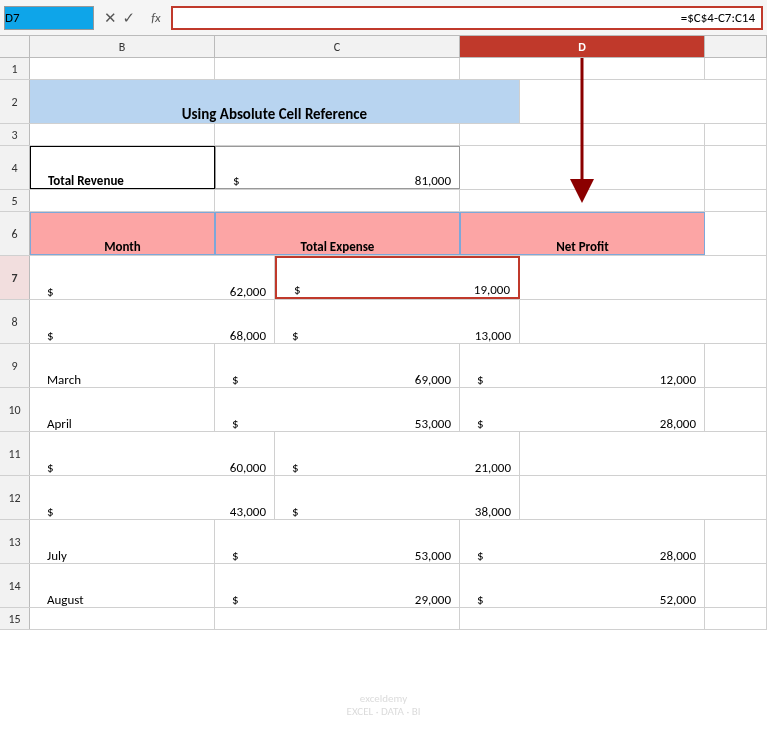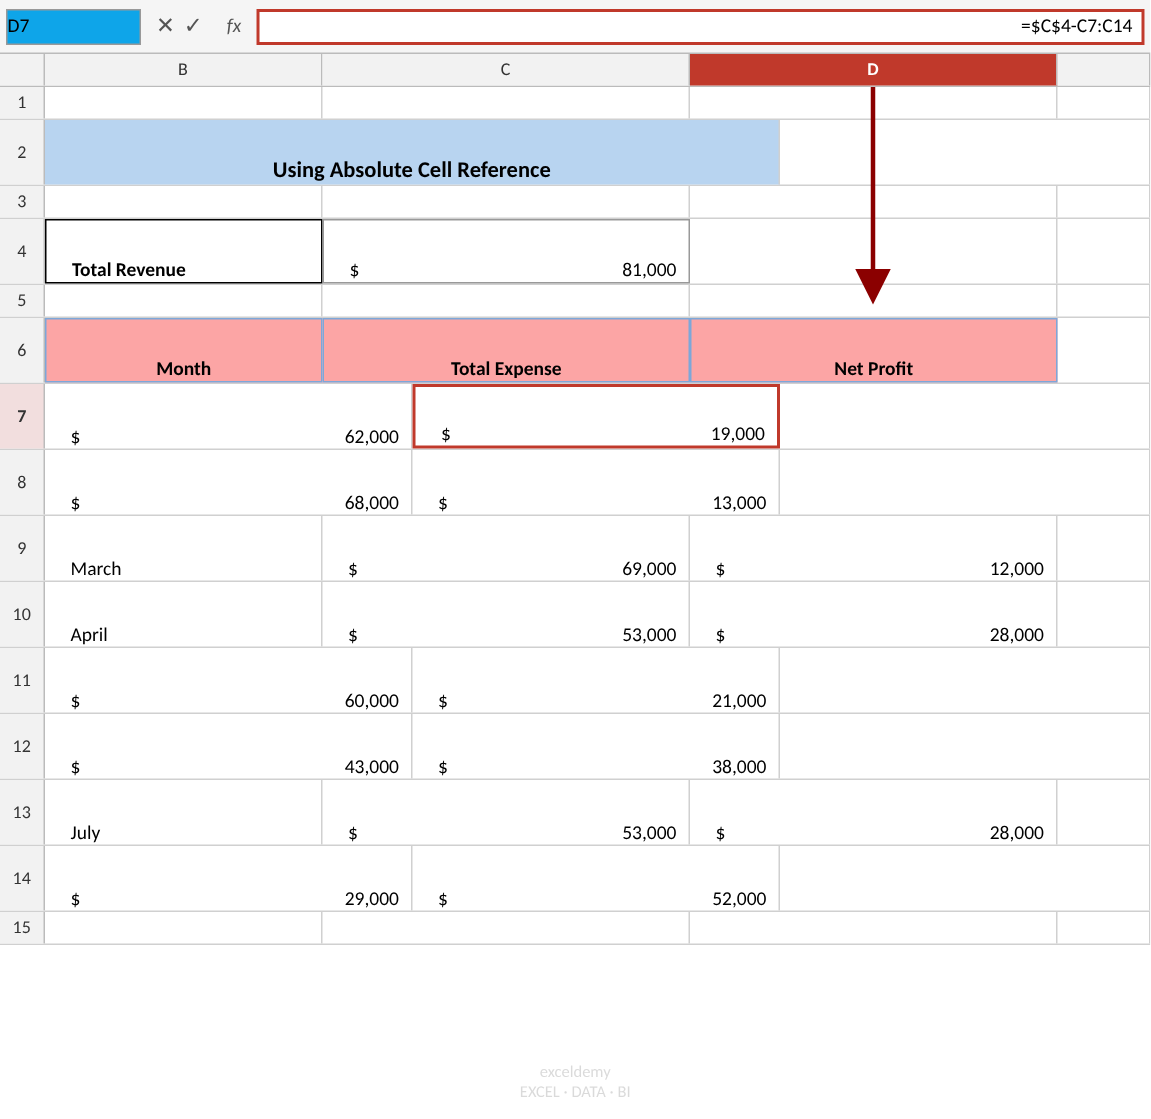--- a/index.html
+++ b/index.html
@@ -168,21 +168,21 @@
       min-width: 18px;
     }
     .value-right .num {
       flex: 1;
       text-align: right;
     }
 
     
     .watermark {
       position: absolute;
-      bottom: 12px;
+      bottom: 28px;
       left: 50%;
       transform: translateX(-50%);
       opacity: 0.3;
       font-size: 11px;
       color: #888;
       text-align: center;
     }
 
     
     .main-wrapper {
@@ -430,20 +430,23 @@
           <div class="value-right">
               <span class="ds">$</span>
               <span class="num">28,000</span>
             </div>
         </div>
         <div class="cell col-e"></div>
       </div>
 
       <div class="grid-row tall">
         <div class="row-num">14</div>
+        <div class="cell col-b">
+            <span>August</span>
+          </div>
         <div class="cell col-c" style="justify-content:flex-end; padding-right:8px;">
           <div class="value-right">
               <span class="ds">$</span>
               <span class="num">29,000</span>
             </div>
         </div>
         <div class="cell col-d" style="justify-content:flex-end; padding-right:8px;">
           <div class="value-right">
               <span class="ds">$</span>
               <span class="num">52,000</span>

